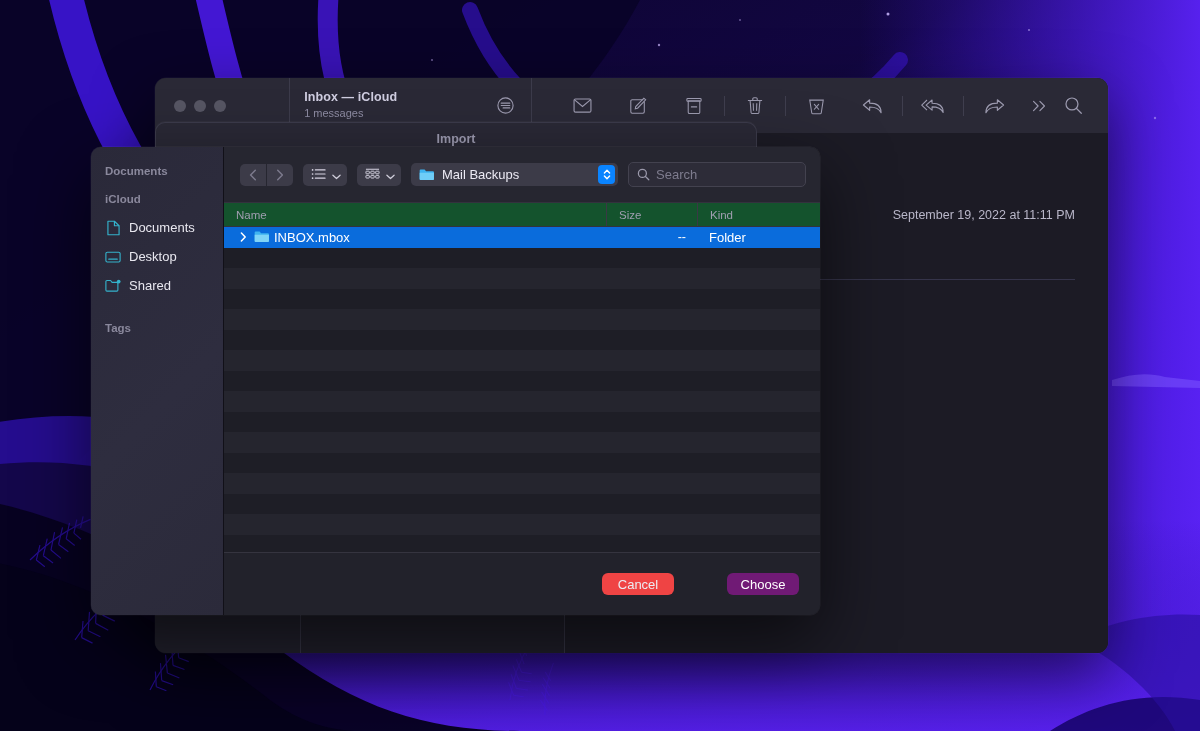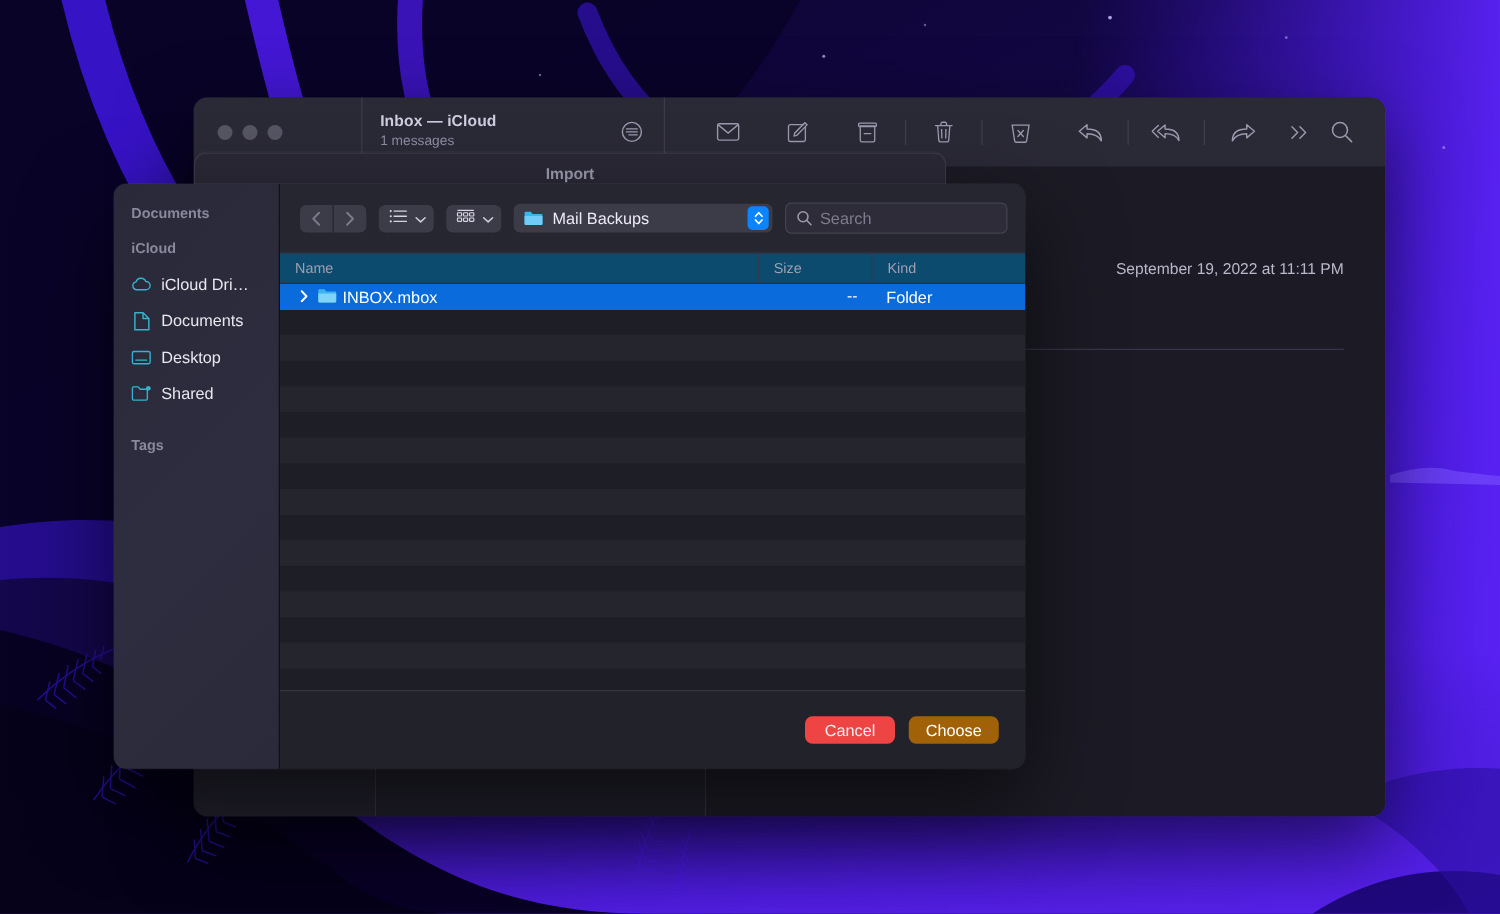--- a/index.html
+++ b/index.html
@@ -181,21 +181,21 @@
     background: #2d2c38; border: 0.5px solid #43424f; border-radius: 5px;
     display: flex; align-items: center; gap: 6px;
     padding: 0 8px;
   }
   #search-field .ph { font-size: 13px; color: #7e7c8e; }
 
   
   #fd-colheader {
     height: 23px; flex: none;
     display: flex; align-items: center;
-    background: #0c4a6e;
+    background: #14532d;
     border-top: 0.5px solid #33323e;
     border-bottom: 0.5px solid #33323e;
     font-size: 11.5px; color: #a09eb0;
   }
   .ch { box-sizing: border-box; padding-left: 12px; height: 100%; display: flex; align-items: center; }
   .ch + .ch { border-left: 0.5px solid #3a3945; }
   .ch-name { width: 382px; }
   .ch-size { width: 91px; padding-left: 12px; }
   .ch-kind { flex: 1; }
 
@@ -226,21 +226,21 @@
   }
   .btn {
     height: 22px; min-width: 72px;
     border-radius: 6px;
     display: flex; align-items: center; justify-content: center;
     font-size: 13px;
     padding: 0 13px;
     box-sizing: border-box;
   }
   .btn-cancel { background: #ef4444; color: #ececf2; }
-  .btn-default { background: #a16207; color: #ffffff; }
+  .btn-default { background: #701a75; color: #ffffff; margin-left: 42px; }
 </style>
 </head>
 <body>
 
 <div id="desktop">
   <svg id="wallpaper" viewBox="0 0 1200 731" preserveAspectRatio="none">
     <defs>
       <linearGradient id="bgGrad" x1="0" y1="0" x2="1" y2="1">
         <stop offset="0%" stop-color="#0a0328"></stop>
         <stop offset="40%" stop-color="#130744"></stop>
@@ -464,28 +464,20 @@
 <div id="import-sheet">
   <span id="import-title">Import</span>
 </div>
 
 <div id="file-dialog">
 
   <div id="fd-sidebar">
     <div class="sb-section">Documents</div>
     <div class="sb-section" style="margin-top:16px">iCloud</div>
 
-    <div class="sb-item">
-      <span class="sb-icon">
-        <svg width="17" height="13" viewBox="0 0 18 13" fill="none" stroke="currentColor" stroke-width="1.25" stroke-linejoin="round">
-          <path d="M4.6 11.3 A3.6 3.6 0 0 1 4.4 4.2 A4.6 4.6 0 0 1 13.1 3.9 A3.7 3.7 0 0 1 13.4 11.3 Z"></path>
-        </svg>
-      </span>
-      <span>iCloud Dri…</span>
-    </div>
 
     <div class="sb-item">
       <span class="sb-icon">
         <svg width="13" height="16" viewBox="0 0 14 17" fill="none" stroke="currentColor" stroke-width="1.25" stroke-linejoin="round">
           <path d="M1 1.2 H8 L13 6.1 V15.8 H1 Z"></path>
           <path d="M8 1.2 V6.1 H13"></path>
         </svg>
       </span>
       <span>Documents</span>
     </div>

